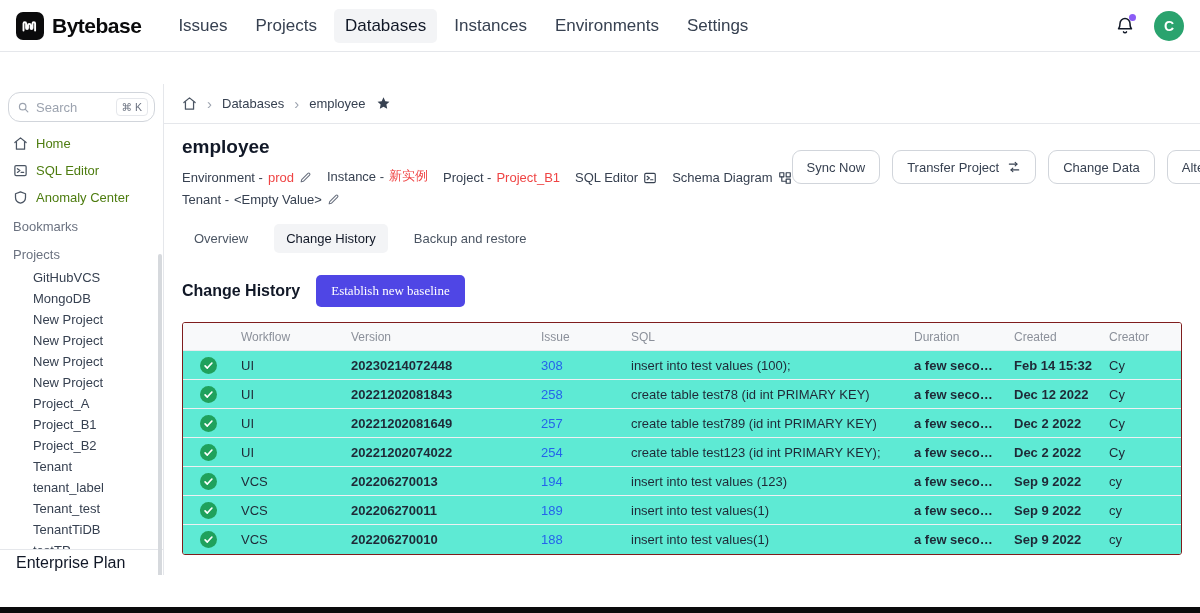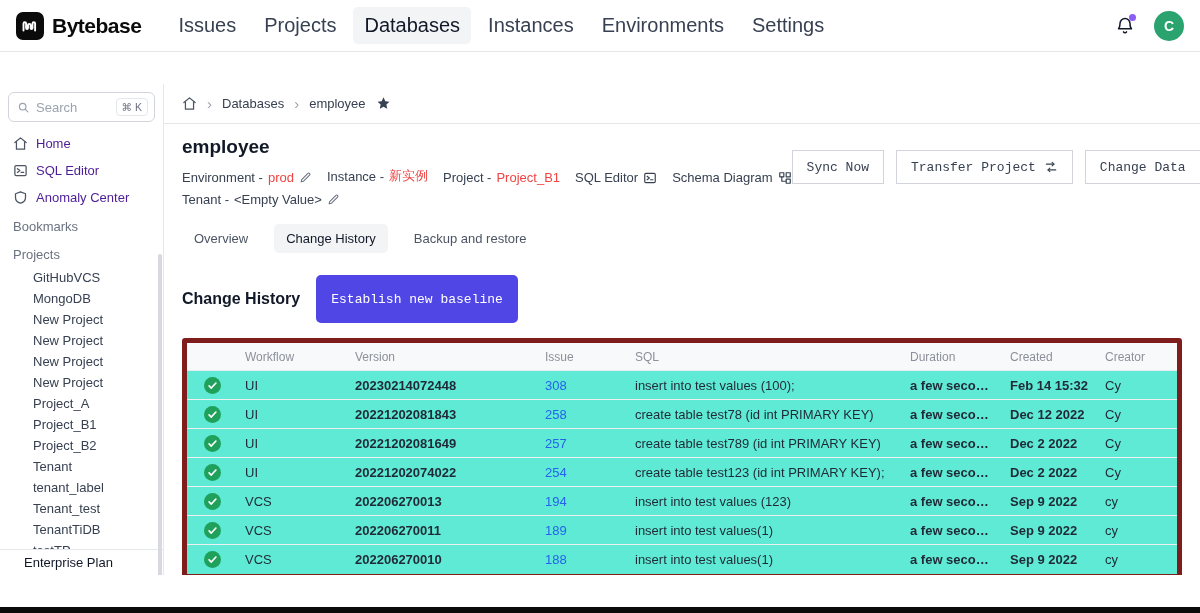--- a/index.html
+++ b/index.html
@@ -5,73 +5,73 @@
   *{margin:0;padding:0;box-sizing:border-box;}
   html,body{width:1200px;height:613px;}
   body{font-family:"Liberation Sans",sans-serif;background:#fff;color:#1f2937;overflow:hidden;}
   .page{width:1200px;height:613px;display:flex;flex-direction:column;position:relative;background:#fff;gap:32px;}
 
   
   .navbar{height:52px;flex:0 0 52px;display:flex;align-items:center;padding:0 16px;border-bottom:1px solid #e5e7eb;background:#fff;}
   .logo{display:flex;align-items:center;gap:8px;margin-right:26px;cursor:pointer;}
   .logo-text{font-size:21px;font-weight:800;color:#0b0b0c;letter-spacing:-0.5px;}
   .nav-items{display:flex;align-items:center;gap:6px;}
-  .nav-item{font-size:20px;color:#374151;padding:7px 11px;border-radius:5px;cursor:pointer;white-space:nowrap;}
+  .nav-item{font-size:17px;color:#374151;padding:7px 11px;border-radius:5px;cursor:pointer;white-space:nowrap;}
   .nav-item.active{background:#f3f4f6;color:#111827;}
   .nav-right{margin-left:auto;display:flex;align-items:center;gap:18px;}
   .bell{position:relative;width:22px;height:22px;cursor:pointer;display:flex;align-items:center;justify-content:center;}
   .bell-dot{position:absolute;top:-1px;right:0;width:7px;height:7px;border-radius:50%;background:#8b5cf6;}
   .avatar{width:30px;height:30px;border-radius:50%;background:#2aa36e;color:#fff;display:flex;align-items:center;justify-content:center;font-size:14px;font-weight:600;cursor:pointer;}
 
   
   .app-body{flex:1;display:flex;min-height:0;}
   .sidebar{width:164px;flex:0 0 164px;border-right:1px solid #e5e7eb;padding:8px 8px 0;display:flex;flex-direction:column;position:relative;overflow:hidden;background:#fff;}
   .main{flex:1;display:flex;flex-direction:column;min-width:0;}
 
   
-  .search-box{height:30px;flex:0 0 30px;border:1px solid #d1d5db;border-radius:6px;display:flex;align-items:center;padding:0 6px 0 8px;gap:6px;margin-bottom:8px;background:#fff;cursor:text;}
+  .search-box{height:30px;flex:0 0 30px;border:1px solid #d1d5db;border-radius:12px;display:flex;align-items:center;padding:0 6px 0 8px;gap:6px;margin-bottom:8px;background:#fff;cursor:text;}
   .search-box input{border:none;outline:none;width:66px;font-size:13px;color:#374151;font-family:inherit;background:transparent;}
   .search-box input::placeholder{color:#9ca3af;}
   .kbd{margin-left:auto;border:1px solid #e5e7eb;border-radius:4px;font-size:10.5px;color:#6b7280;padding:2px 5px;white-space:nowrap;background:#fff;}
-  .side-item{display:flex;align-items:center;gap:8px;height:27px;flex:0 0 27px;padding:0 5px;font-size:13px;color:#4c1d95;border-radius:4px;cursor:pointer;}
+  .side-item{display:flex;align-items:center;gap:8px;height:27px;flex:0 0 27px;padding:0 5px;font-size:13px;color:#4d7c0f;border-radius:4px;cursor:pointer;}
   .side-item svg{flex:0 0 15px;}
   .section-label{font-size:13px;color:#6b7280;padding:0 5px;height:25px;flex:0 0 25px;display:flex;align-items:center;margin-top:3px;}
   .proj-list{overflow:hidden;min-height:0;}
   .proj-item{height:21px;display:flex;align-items:center;padding-left:25px;font-size:13px;color:#374151;cursor:pointer;border-radius:4px;white-space:nowrap;}
   .archive{margin-top:5px;}
-  .plan{margin-top:auto;flex:0 0 26px;border-top:1px solid #e5e7eb;display:flex;align-items:center;font-size:13px;color:#111827;margin-left:-8px;margin-right:-8px;padding:0 24px;}
+  .plan{margin-top:auto;flex:0 0 26px;border-top:1px solid #e5e7eb;display:flex;align-items:center;font-size:16px;color:#111827;margin-left:-8px;margin-right:-8px;padding:0 16px;}
   .scroll-thumb{position:absolute;right:1px;top:170px;width:4px;height:338px;background:#d6d9dd;border-radius:2px;cursor:grab;}
 
   
   .breadcrumb{height:40px;flex:0 0 40px;display:flex;align-items:center;gap:10px;padding:0 18px;border-bottom:1px solid #e5e7eb;font-size:13px;color:#374151;}
   .crumb{cursor:pointer;}
   .crumb-sep{color:#9ca3af;font-size:15px;line-height:1;}
   .crumb-home{display:flex;align-items:center;cursor:pointer;}
   .crumb-star{display:flex;align-items:center;cursor:pointer;}
 
   
   .content{flex:1;padding:12px 18px;overflow:hidden;}
   .page-head{display:flex;align-items:flex-start;}
   .page-title{font-size:19px;font-weight:700;color:#111827;margin-bottom:9px;}
   .meta-row{display:flex;align-items:flex-end;gap:15px;font-size:13px;color:#374151;margin-bottom:7px;white-space:nowrap;}
   .meta-item{display:inline-flex;align-items:center;gap:5px;}
   .meta-link{color:#ef4444;cursor:pointer;}
   .mini-icon{display:inline-flex;align-items:center;cursor:pointer;}
   .head-actions{margin-left:auto;display:flex;gap:12px;margin-top:14px;flex:0 0 auto;}
-  .btn{height:34px;border:1px solid #d1d5db;border-radius:0;background:#fff;font-size:13px;color:#374151;padding:0 14px;display:flex;align-items:center;gap:8px;cursor:pointer;font-family:Liberation Mono, monospace;white-space:nowrap;}
+  .btn{height:34px;border:1px solid #d1d5db;border-radius:9px;background:#fff;font-size:13px;color:#374151;padding:0 14px;display:flex;align-items:center;gap:8px;cursor:pointer;font-family:Liberation Sans, sans-serif;white-space:nowrap;}
   .btn-icon{display:inline-flex;align-items:center;}
   .tabs{display:flex;gap:14px;margin-top:10px;font-size:13px;color:#4b5563;align-items:center;}
   .tab{padding:7px 12px;border-radius:5px;cursor:pointer;}
   .tab.active{background:#f3f4f6;color:#111827;}
   .section-head{display:flex;align-items:center;gap:16px;margin-top:22px;}
   .section-title{font-size:16px;font-weight:700;color:#111827;}
-  .btn-primary{background:#4f46e5;color:#fff;border:none;border-radius:5px;height:48px;padding:0 15px;font-size:13px;display:flex;align-items:center;cursor:pointer;font-family:Liberation Mono, monospace;}
-
-  
-  .table{margin-top:15px;border:5px solid #7f1d1d;border-radius:3px;overflow:hidden;background:#fff;}
+  .btn-primary{background:#4f46e5;color:#fff;border:none;border-radius:5px;height:32px;padding:0 15px;font-size:13px;display:flex;align-items:center;cursor:pointer;font-family:Liberation Serif, serif;}
+
+  
+  .table{margin-top:15px;border:1px solid #7f1d1d;border-radius:3px;overflow:hidden;background:#fff;}
   .trow{display:grid;grid-template-columns:50px 110px 190px 90px 1fr 100px 95px 80px;align-items:center;height:29px;border-bottom:1px solid #eef0f2;font-size:13px;color:#1f2937;background:#5eead4;}
   .thead{background:#f8f9fa;color:#8b909a;font-size:12px;height:28px;border-bottom:1px solid #e8eaed;}
   [data-name="table-body"] .trow:last-child{border-bottom:none;}
   .cell{padding:0 8px;white-space:nowrap;overflow:hidden;text-overflow:ellipsis;}
   .icon-cell{display:flex;justify-content:center;padding:0;}
   .issue-link{color:#2563eb;font-weight:500;cursor:pointer;}
   .wf{font-weight:500;}
   .version{font-weight:700;}
   .duration,.created{font-weight:700;}
 

